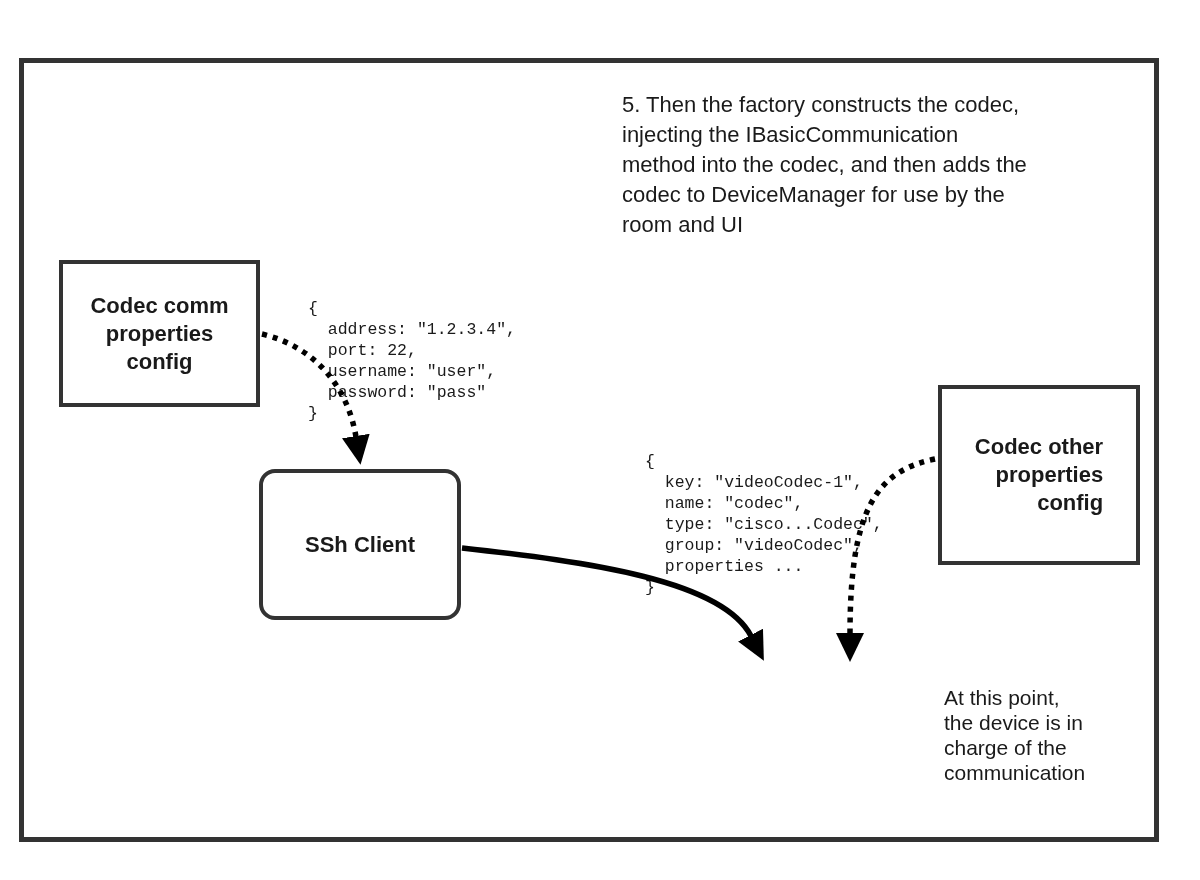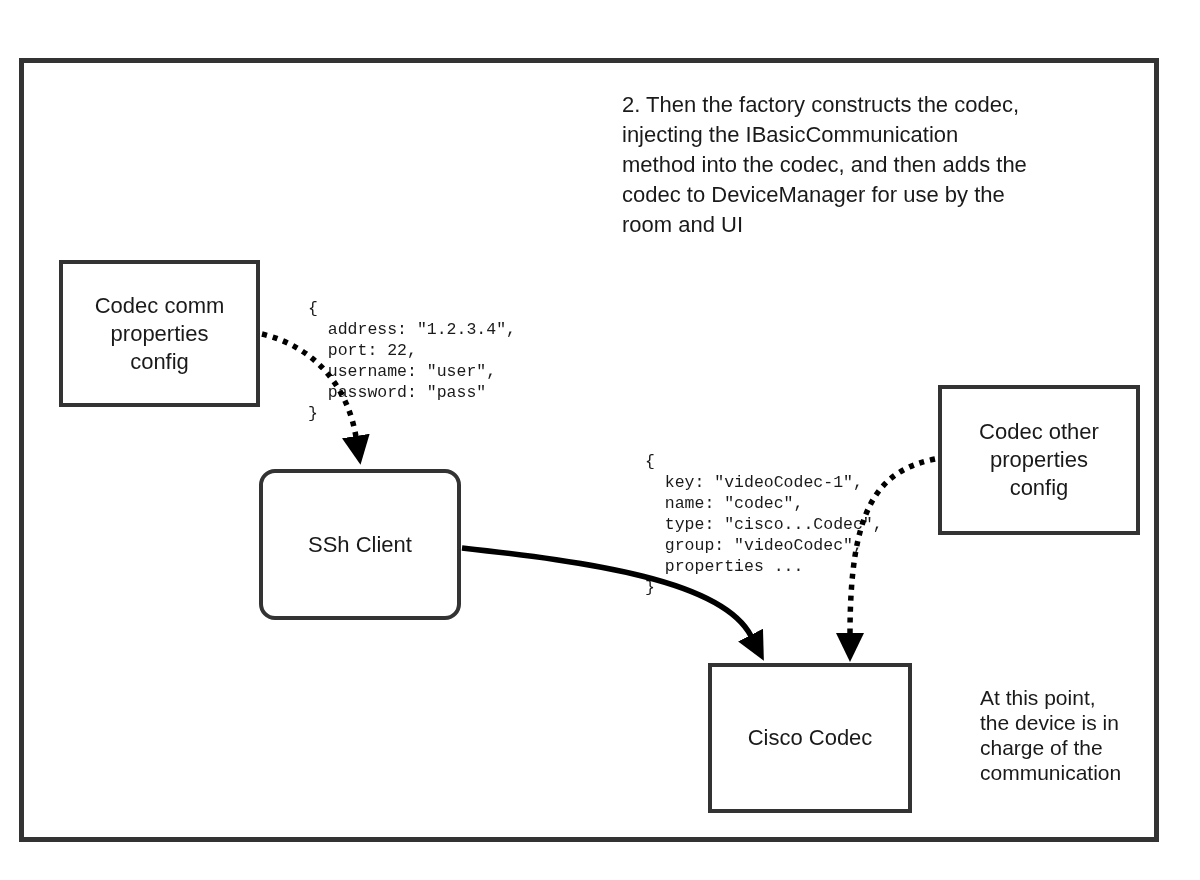--- a/index.html
+++ b/index.html
@@ -8,35 +8,36 @@
     font-family:"Liberation Sans", sans-serif;color:#1a1a1a;
   }
   .frame{
     position:absolute;left:19px;top:58px;width:1140px;height:784px;
     border:5px solid #333333;box-sizing:border-box;background:transparent;
   }
   .node{
     position:absolute;border:4px solid #333333;background:#ffffff;
     box-sizing:border-box;display:flex;align-items:center;justify-content:center;
     text-align:center;
+    font-weight:bold;
   }
   .node .label{
     font-size:22px;line-height:28px;white-space:pre-line;color:#1a1a1a;
   }
   #box-comm {left:59px; top:260px; width:201px;height:147px;}
   #box-ssh  {left:259px;top:469px; width:202px;height:151px;border-radius:16px;}
-  #box-other{left:938px;top:385px; width:202px;height:150px;}
+  #box-other{left:938px;top:385px; width:202px;height:180px;text-align:right;}
   #box-cisco{left:708px;top:663px; width:204px;height:150px;}
 
   .annot{
     position:absolute;font-size:22px;line-height:30px;white-space:pre-line;color:#1a1a1a;
   }
   #step1{left:86px;top:90px;width:470px;}
   #step2{left:622px;top:90px;width:500px;}
-  #note{left:944px;top:685px;font-size:21px;line-height:25px;margin-left:36px;}
+  #note{left:944px;top:685px;font-size:21px;line-height:25px;}
 
   .code{
     position:absolute;margin:0;font-family:"Liberation Mono", monospace;
     font-size:16.5px;line-height:21px;white-space:pre;color:#1a1a1a;
   }
   #json1{left:308px;top:298px;}
   #json2{left:645px;top:451px;}
 
   .arrows{
     position:absolute;left:0;top:0;width:1200px;height:880px;
@@ -44,21 +45,21 @@
   }
 </style>
 </head>
 <body>
 
 <div class="canvas">
 
   <div class="frame"></div>
 
 
-  <div class="annot" id="step2">2. Then the factory constructs the codec,
+  <div class="annot" id="step2">5. Then the factory constructs the codec,
 injecting the IBasicCommunication
 method into the codec, and then adds the
 codec to DeviceManager for use by the
 room and UI</div>
 
   <div class="node" id="box-comm">
     <span class="label">Codec comm
 properties
 config</span>
   </div>
@@ -81,23 +82,20 @@
   group: "videoCodec",
   properties ...
 }</pre>
 
   <div class="node" id="box-other">
     <span class="label">Codec other
 properties
 config</span>
   </div>
 
-  <div class="node" id="box-cisco">
-    <span class="label">Cisco Codec</span>
-  </div>
 
   <div class="annot" id="note">At this point,
 the device is in
 charge of the
 communication</div>
 
   <svg class="arrows" viewBox="0 0 1200 880" xmlns="http://www.w3.org/2000/svg" aria-hidden="true">
     <defs>
       <marker id="arrowhead" viewBox="0 0 30 30" refX="1" refY="15" markerWidth="30" markerHeight="30" markerUnits="userSpaceOnUse" orient="auto">
         <path d="M0,1 L29,15 L0,29 Z" fill="#000000"></path>

